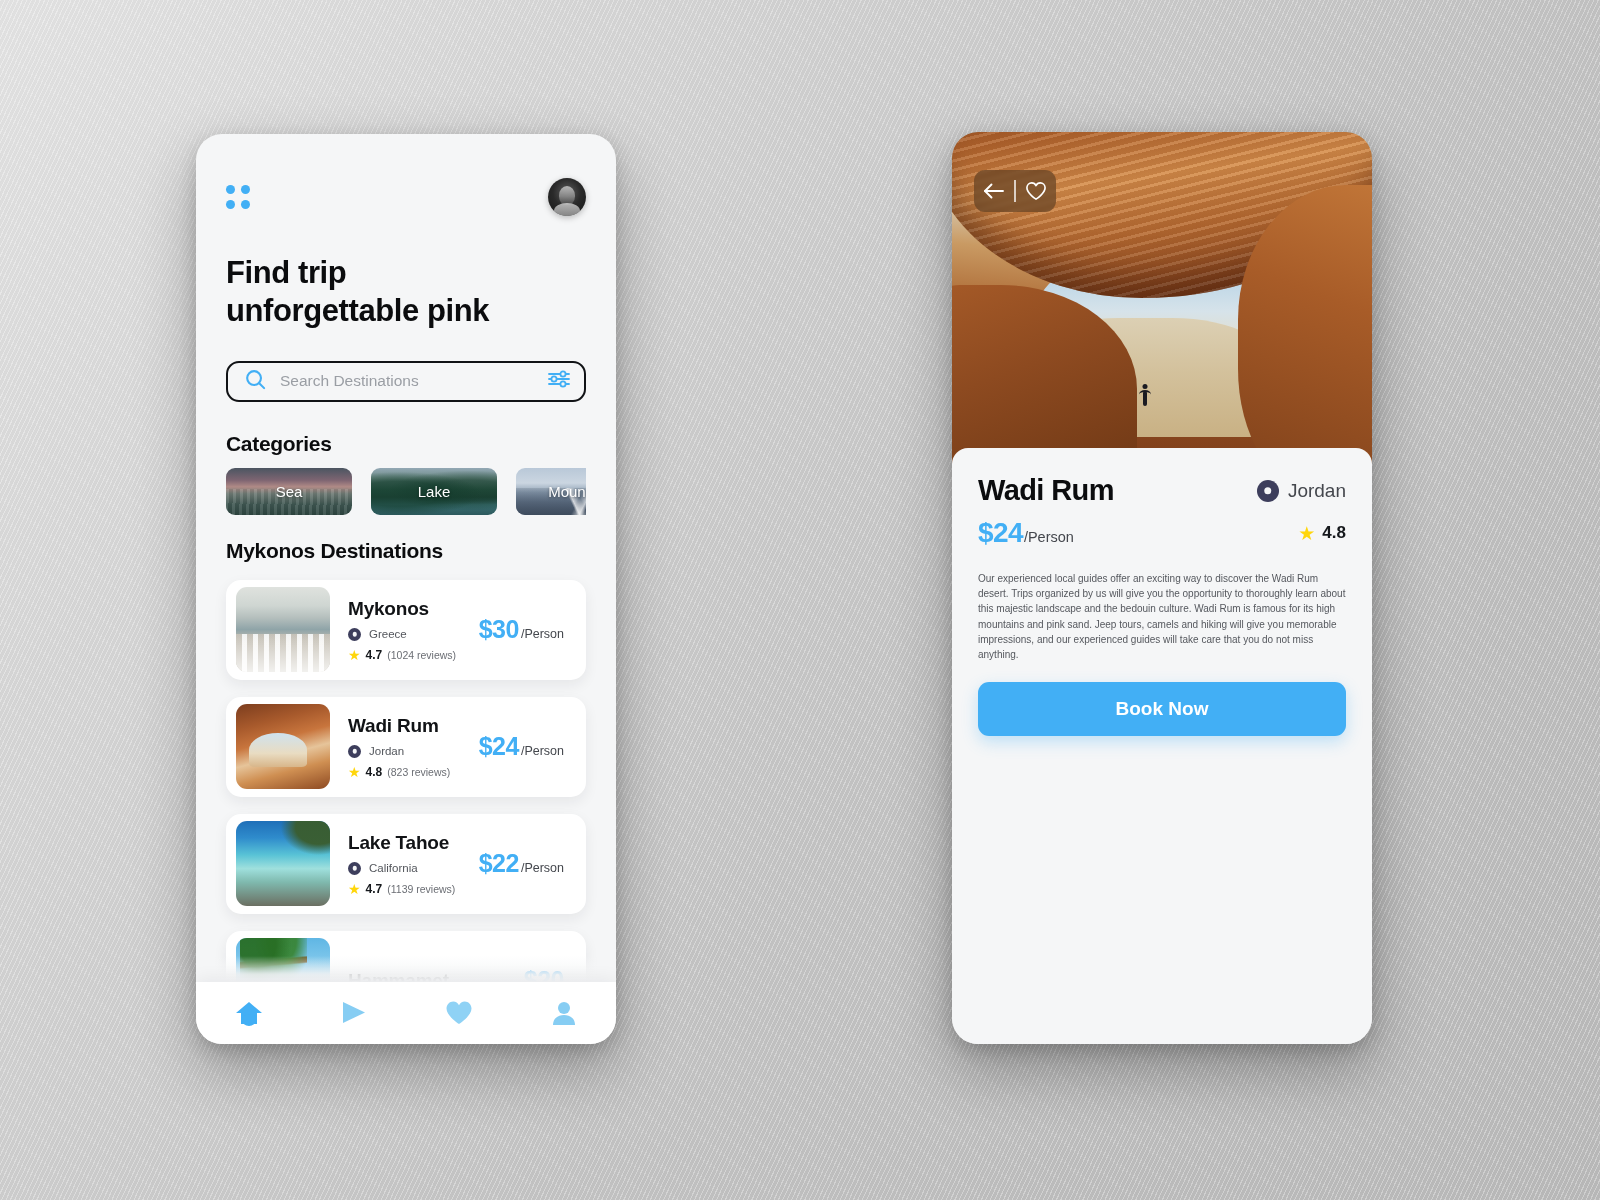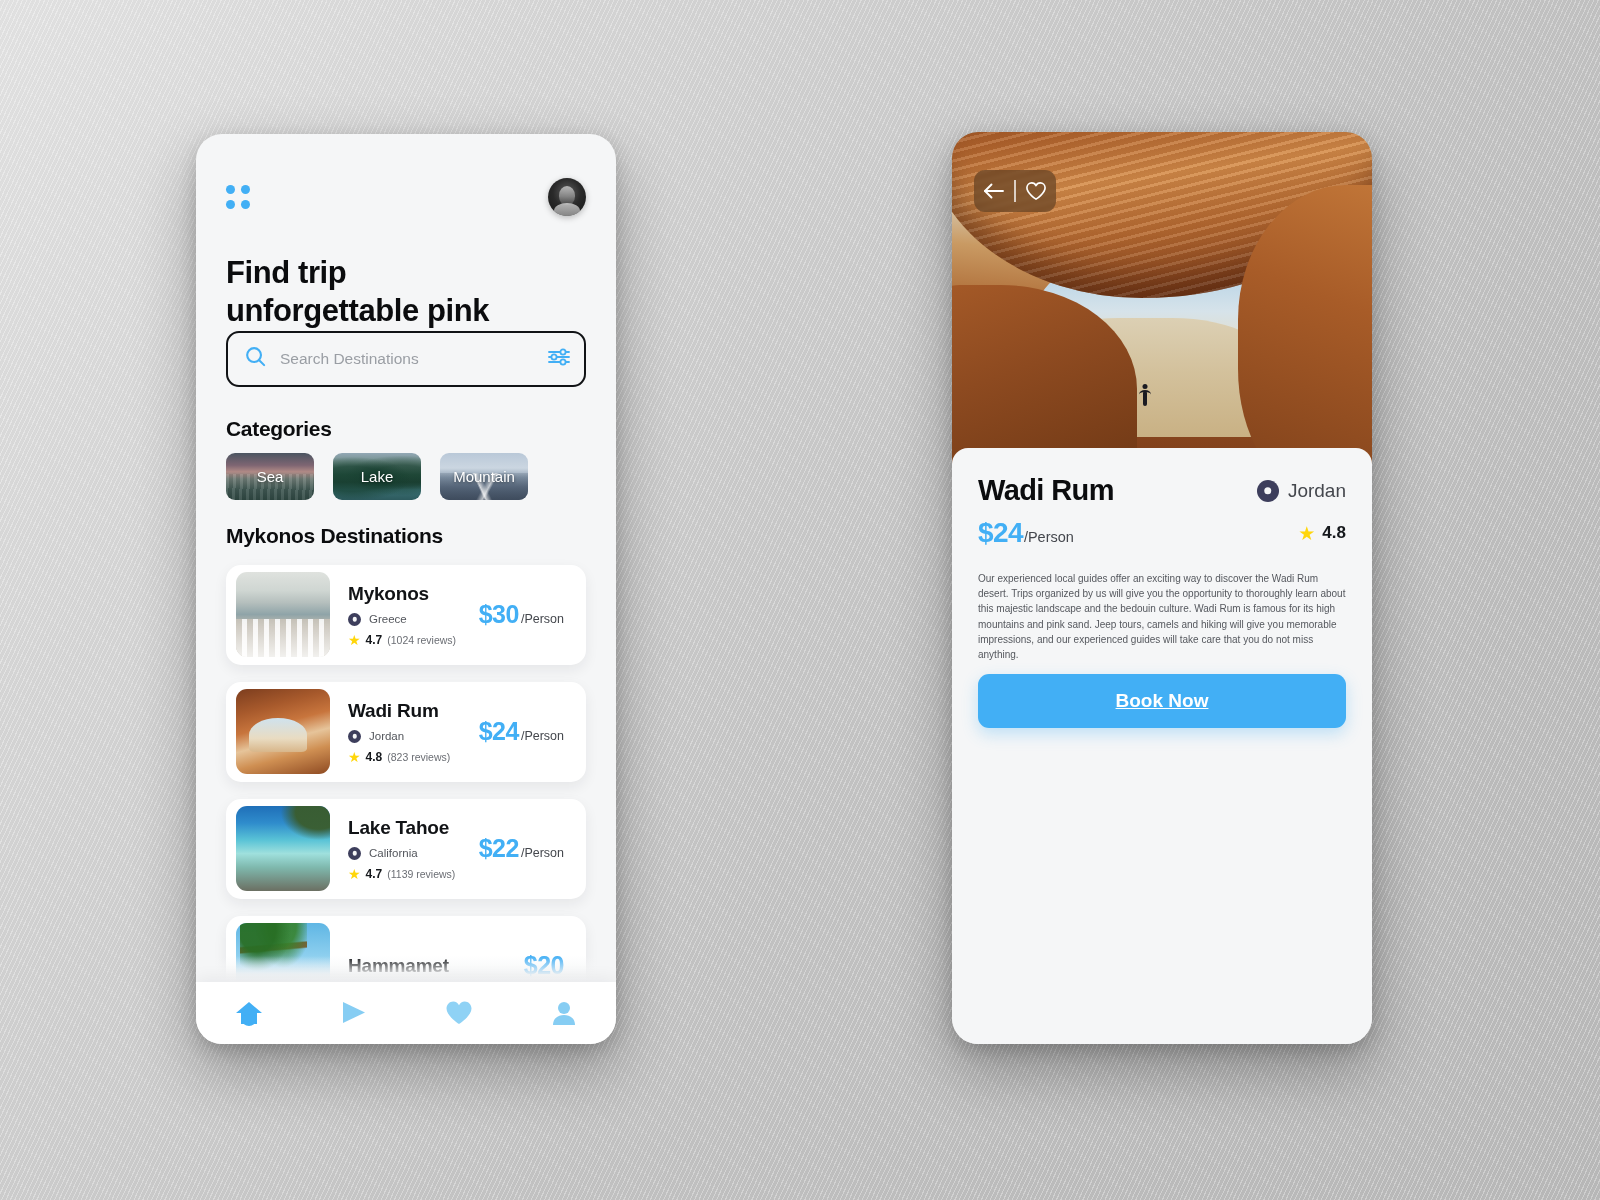--- a/index.html
+++ b/index.html
@@ -80,21 +80,22 @@
   .l-title {
     margin-top: 38px;
     font-size: 31px;
     line-height: 1.24;
     font-weight: 700;
     letter-spacing: -0.4px;
     color: #0b0c0e;
   }
 
   .search-bar {
-    height: 56px;
+    margin-top: 30px;
+    height: 41px;
     border: 2.2px solid #111316;
     border-radius: 13px;
     display: flex; align-items: center;
     padding: 0 14px 0 16px;
     background: #f5f6f7;
   }
   .search-input {
     flex: 1;
     border: none; outline: none; background: transparent;
     font-family: "Liberation Sans", sans-serif;
@@ -109,21 +110,21 @@
   }
 
   .cat-row {
     margin-top: 12px;
     display: flex; gap: 19px;
     overflow: hidden;
   }
   .cat-card {
     position: relative;
     flex: 0 0 auto;
-    width: 88px; height: 47px;
+    width: 126px; height: 47px;
     border-radius: 9px;
     overflow: hidden;
     display: flex; align-items: center; justify-content: center;
   }
   .cat-card .cat-label {
     position: relative; z-index: 2;
     color: #fff; font-size: 15px; font-weight: 500;
     text-shadow: 0 1px 3px rgba(0,0,0,0.45);
   }
   .cat-art { position: absolute; inset: 0; }
@@ -348,29 +349,28 @@
   }
   .map-card .mblob { position:absolute; border-radius:50%; }
   .map-label {
     position:absolute; left: 18%; top: 41%;
     font-size: 14.5px; color: #6d6458;
     z-index: 5;
   }
   .map-road { position:absolute; background: #ffffff; }
 
   .book-btn {
-    margin-top: 12px;
+    margin-top: 20px;
     height: 54px; width: 100%;
     border: none; border-radius: 11px;
     background: #42aff5; color: #ffffff;
     font-family: "Liberation Sans", sans-serif;
     font-size: 19px; font-weight: 600;
     cursor: pointer;
     box-shadow: 0 6px 16px rgba(66,175,245,0.30);
-    text-decoration: underline;
   }
 </style>
 </head>
 <body>
 
 <div class="stage">
 
   <div class="phone" id="phone-left">
 
     <div class="l-topbar">

